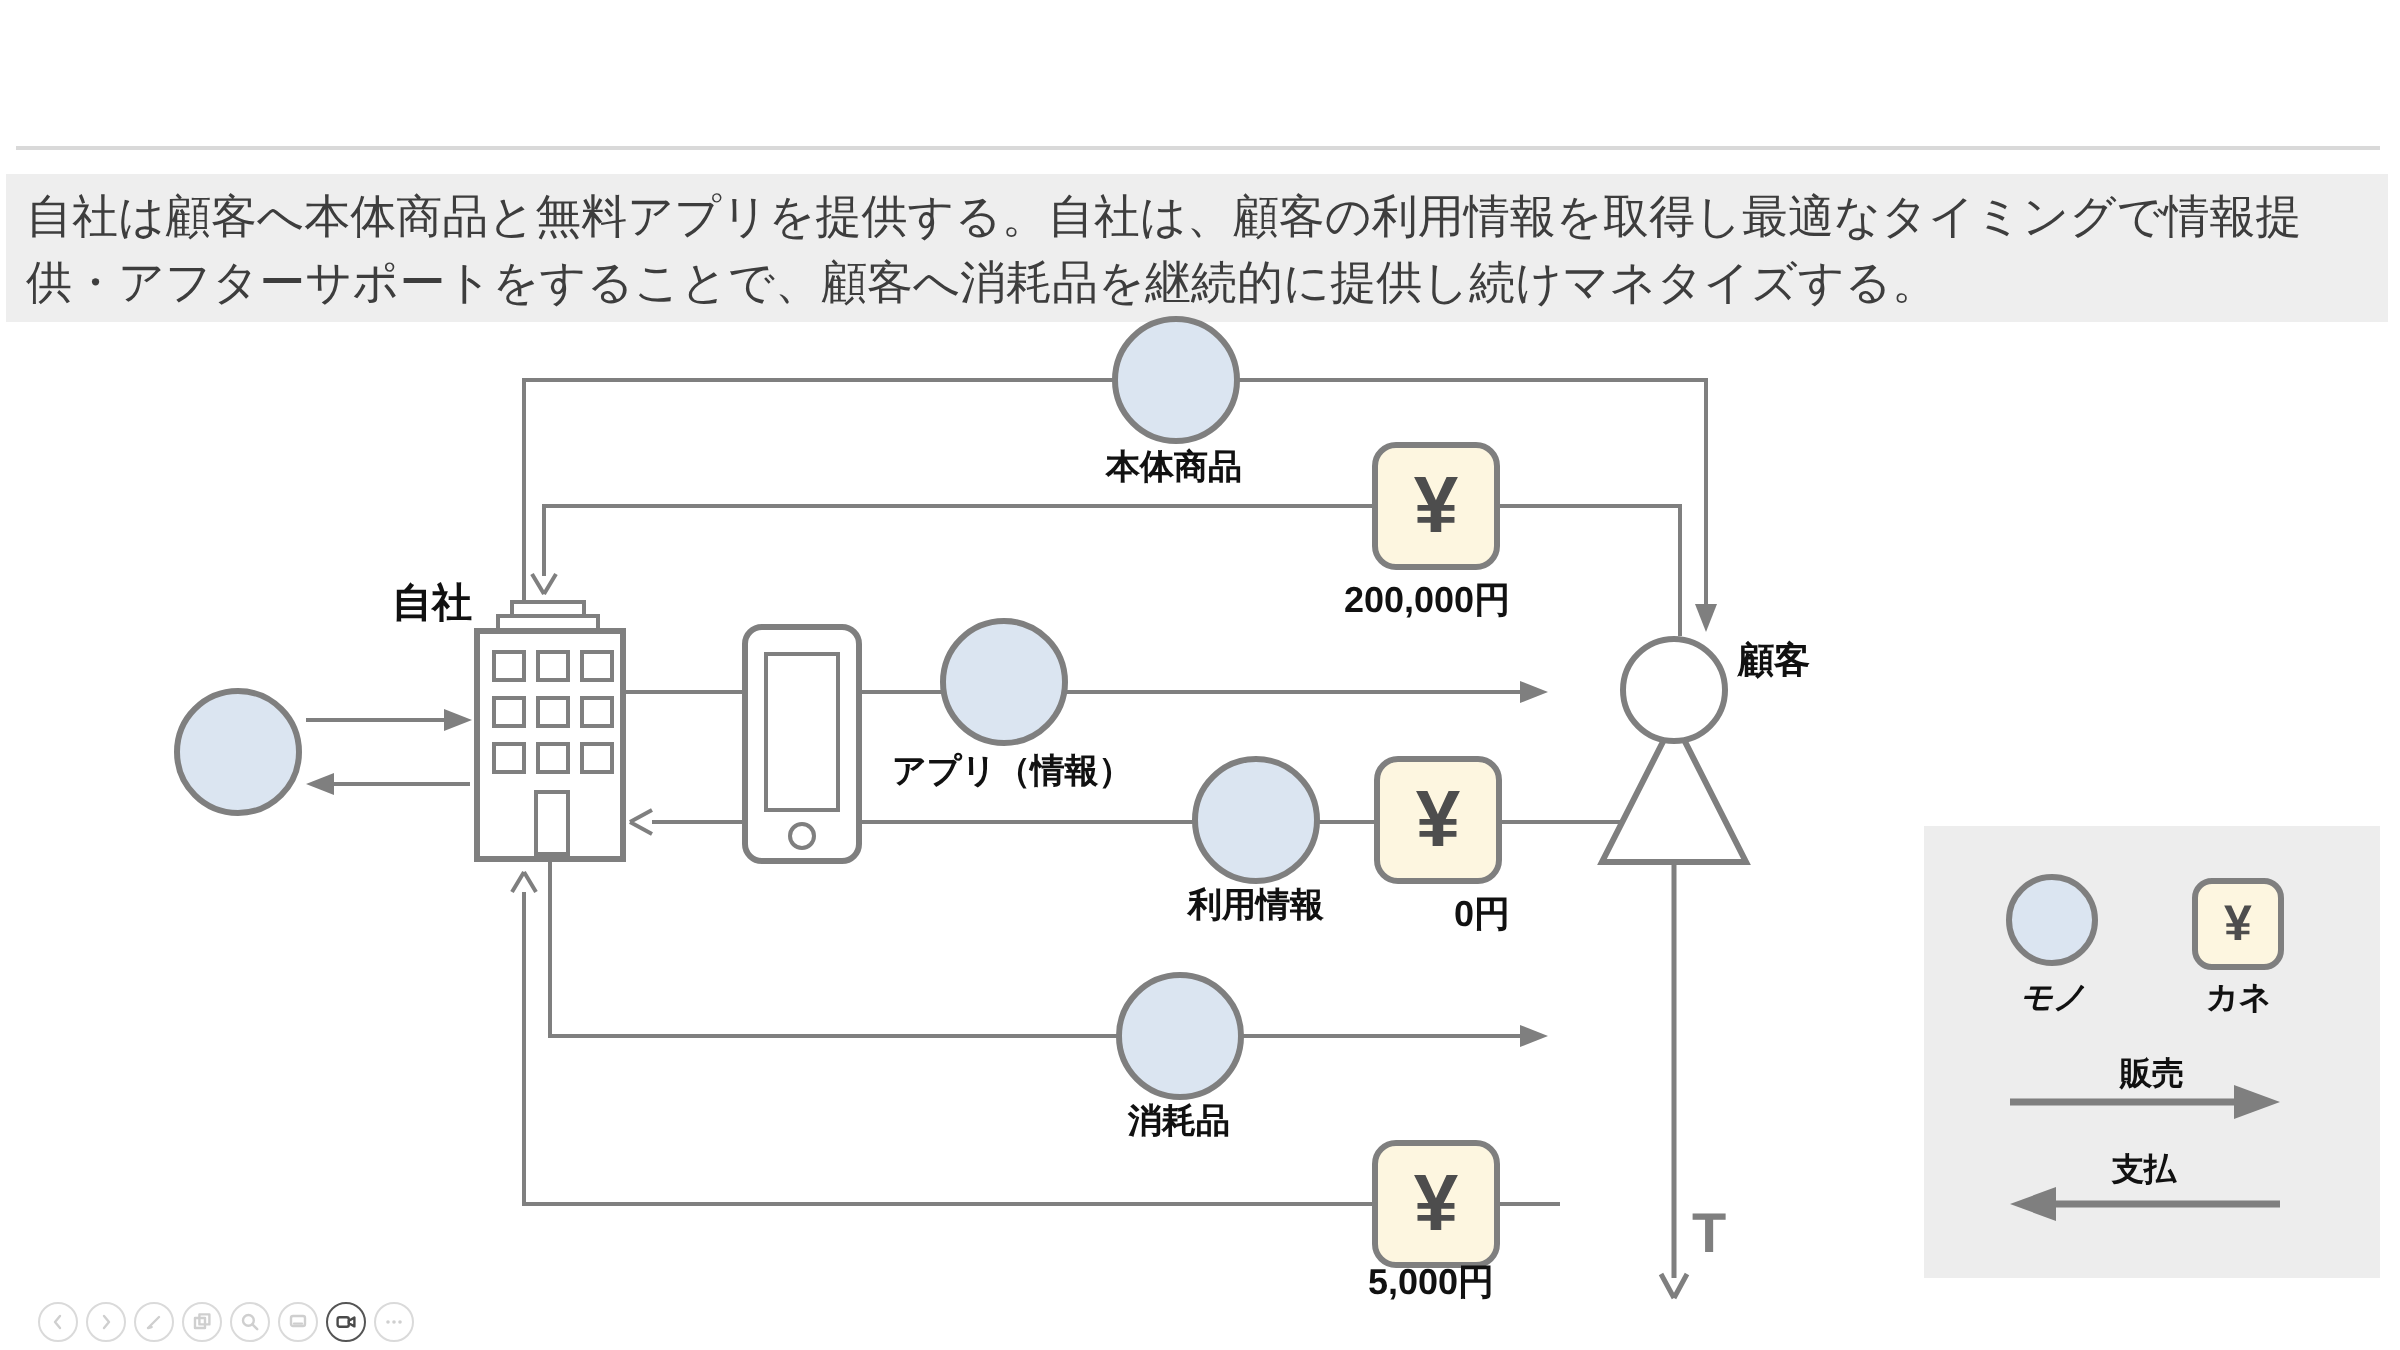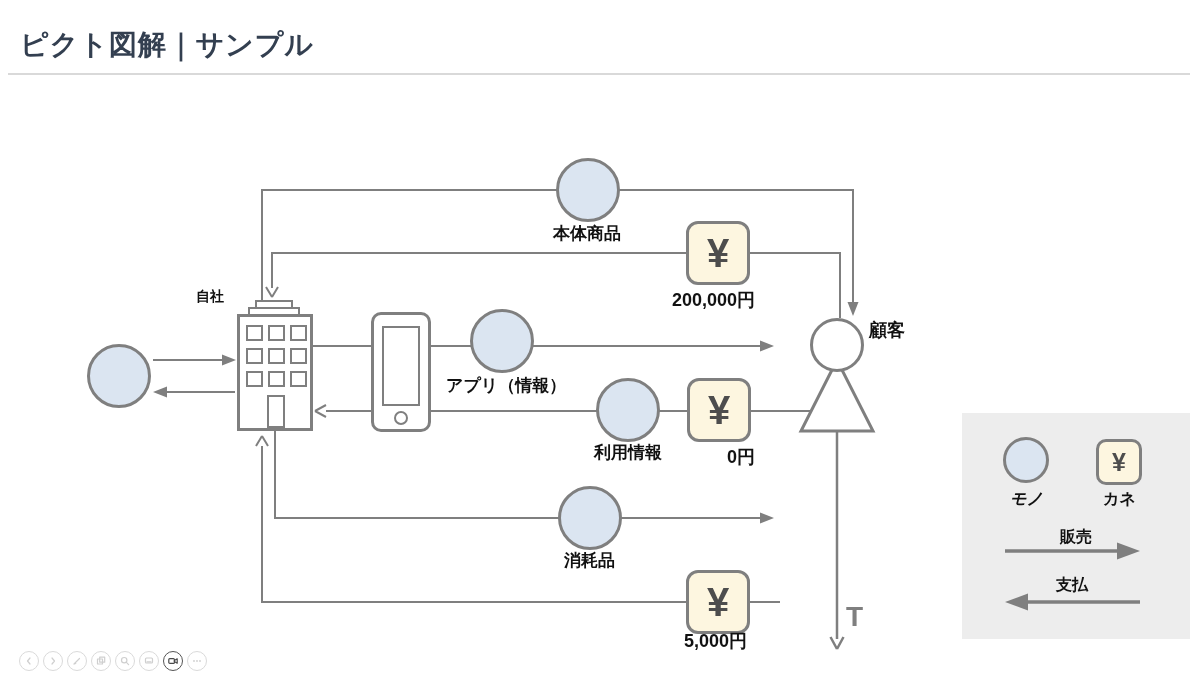--- a/index.html
+++ b/index.html
@@ -34,22 +34,24 @@
         border:1.5px solid #dadada;background:#fff;display:flex;align-items:center;justify-content:center;z-index:3;}
   .tool svg{stroke:#cfcfcf;fill:none;stroke-width:1.2;stroke-linecap:round;stroke-linejoin:round;}
   .tool.dark{border-color:#555;}
   .tool.dark svg{stroke:#4a4a4a;}
 </style>
 </head>
 <body>
 
 <div class="page">
 
-  <div class="abs title">ピクト図解｜サンプル</div>
   <div class="abs title-rule"></div>
+  <div class="abs summary">
+    <div class="summary-text">自社は顧客へ本体商品と無料アプリを提供する。自社は、顧客の利用情報を取得し最適なタイミングで情報提供・アフターサポートをすることで、顧客へ消耗品を継続的に提供し続けマネタイズする。</div>
+  </div>
 
   <div class="abs legend"></div>
 
   <svg class="wires" width="1200" height="675" viewBox="0 0 1200 675">
     <g stroke="#7f7f7f" stroke-width="2" fill="none">
 
       <g>
         <path d="M262,314 L262,190 L853,190 L853,303"></path>
         <polygon points="853,316 847.5,302 858.5,302" fill="#7f7f7f" stroke="none"></polygon>
       </g>
@@ -137,21 +139,21 @@
   <div class="kane-box" style="left:686px;top:221px;">
     <span>¥</span>
   </div>
   <div class="kane-box" style="left:687px;top:378px;">
     <span>¥</span>
   </div>
   <div class="kane-box" style="left:686px;top:570px;">
     <span>¥</span>
   </div>
 
-  <div class="lbl" style="left:196px;top:288px;font-size:14px;">自社</div>
+  <div class="lbl" style="left:196px;top:288px;font-size:20px;">自社</div>
   <div class="lbl" style="left:869px;top:318px;font-size:18px;">顧客</div>
   <div class="lbl" style="left:553px;top:222px;">本体商品</div>
   <div class="lbl price" style="left:672px;top:288px;">200,000円</div>
   <div class="lbl" style="left:446px;top:374px;">アプリ（情報）</div>
   <div class="lbl" style="left:594px;top:441px;">利用情報</div>
   <div class="lbl price" style="left:703px;top:445px;margin-left:24px;">0円</div>
   <div class="lbl" style="left:564px;top:549px;">消耗品</div>
   <div class="lbl price" style="left:684px;top:629px;">5,000円</div>
   <div class="abs t-label">T</div>
 

